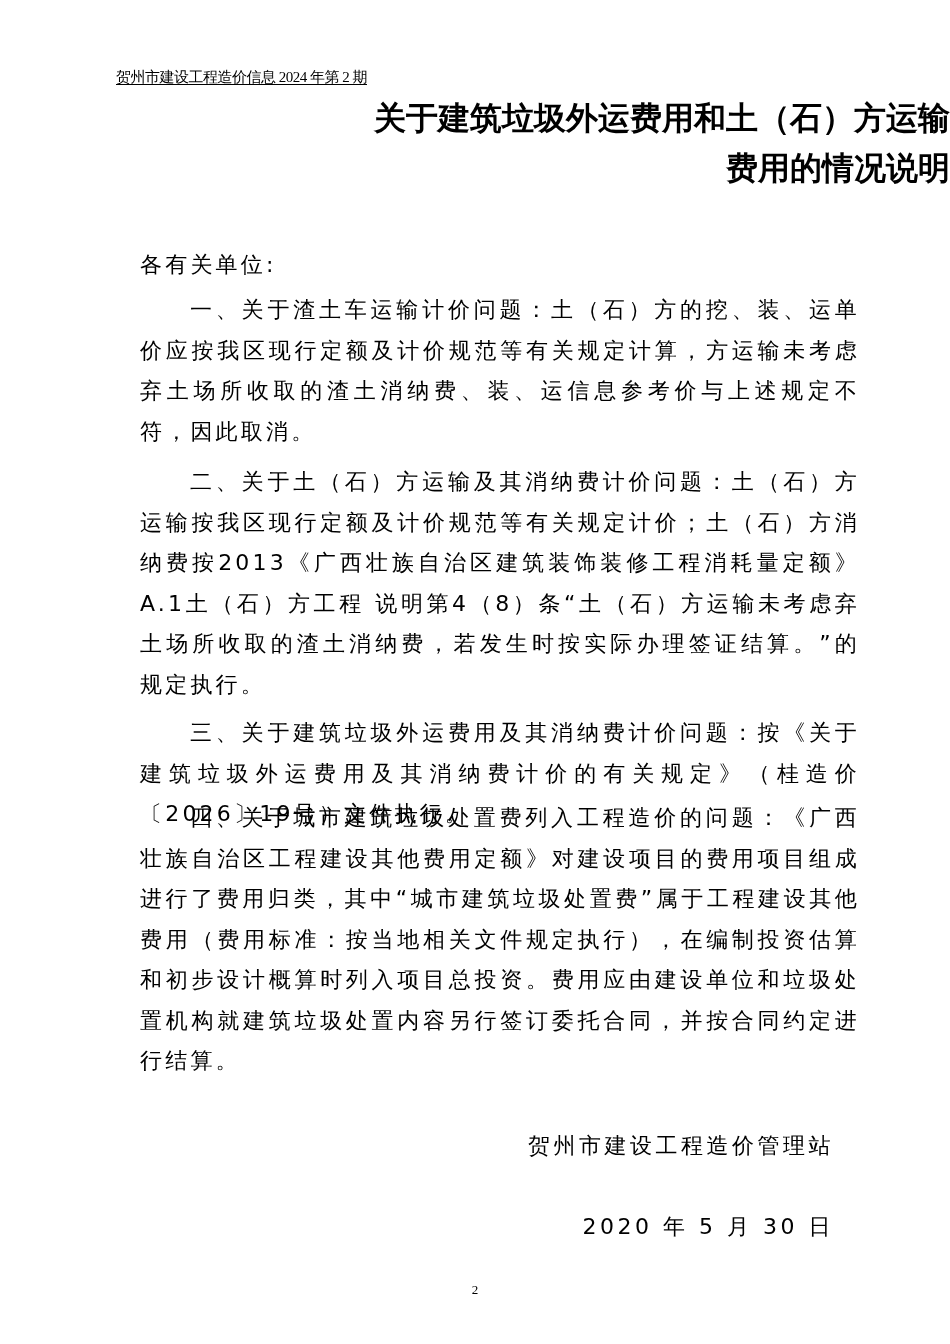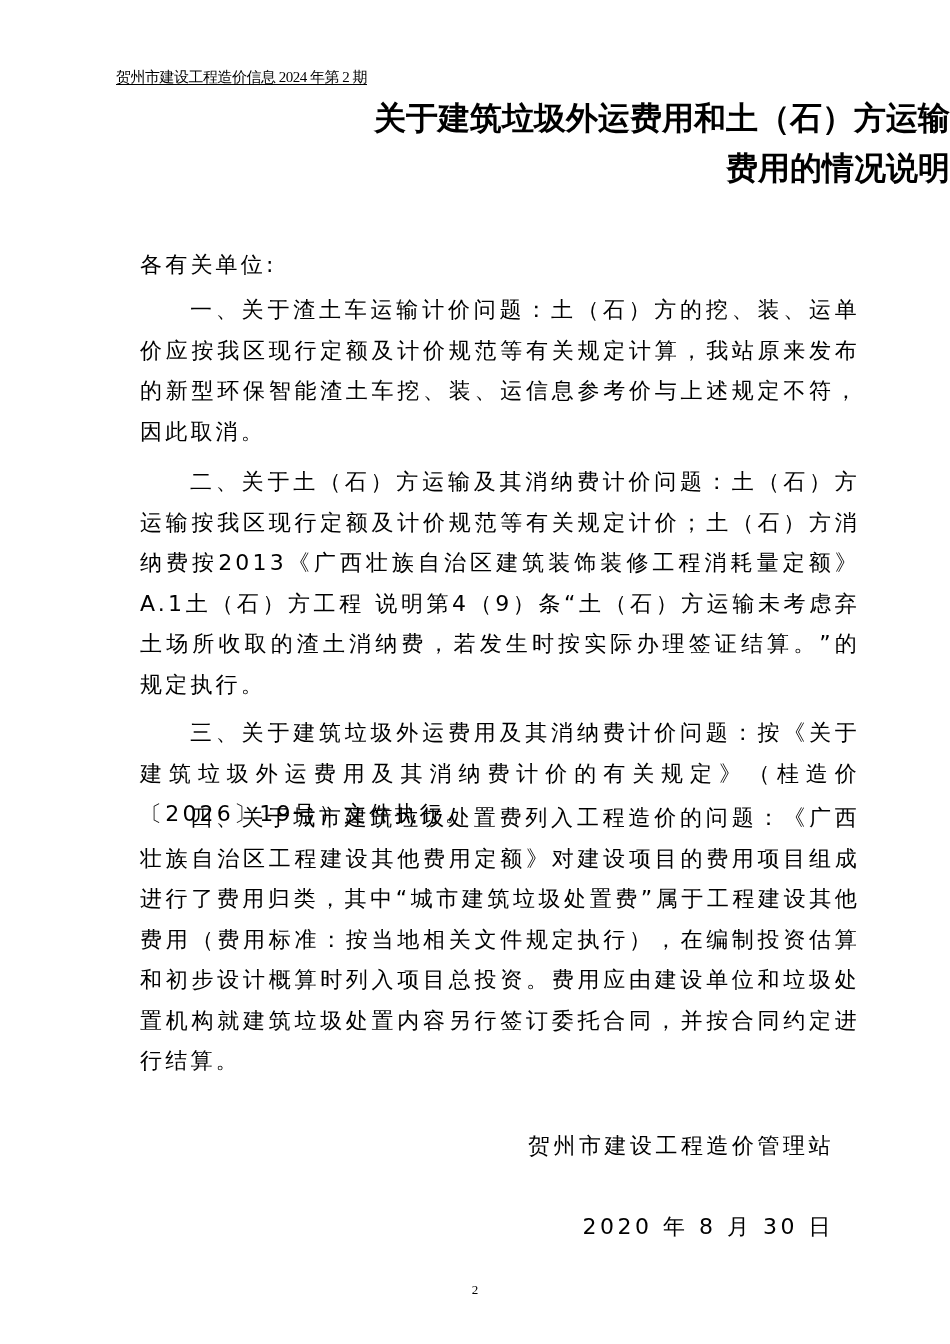--- a/index.html
+++ b/index.html
@@ -91,21 +91,21 @@
 </head>
 <body>
 
 <div class="running-header">贺州市建设工程造价信息 2024 年第 2 期</div>
 
 <div class="title line1">关于建筑垃圾外运费用和土（石）方运输</div>
 <div class="title line2">费用的情况说明</div>
 
 <div class="body-block salutation">各有关单位:</div>
 
-<div class="body-block para p1">一、关于渣土车运输计价问题：土（石）方的挖、装、运单价应按我区现行定额及计价规范等有关规定计算，我站原来发布的新型环保智能渣土车挖、装、运信息参考价与上述规定不符，因此取消。</div>
-<div class="body-block para p2">二、关于土（石）方运输及其消纳费计价问题：土（石）方运输按我区现行定额及计价规范等有关规定计价；土（石）方消纳费按2013《广西壮族自治区建筑装饰装修工程消耗量定额》A.1土（石）方工程 说明第4（9）条“土（石）方运输未考虑弃土场所收取的渣土消纳费，若发生时按实际办理签证结算。”的规定执行。</div>
+<div class="body-block para p1">一、关于渣土车运输计价问题：土（石）方的挖、装、运单价应按我区现行定额及计价规范等有关规定计算，方运输未考虑弃土场所收取的渣土消纳费、装、运信息参考价与上述规定不符，因此取消。</div>
+<div class="body-block para p2">二、关于土（石）方运输及其消纳费计价问题：土（石）方运输按我区现行定额及计价规范等有关规定计价；土（石）方消纳费按2013《广西壮族自治区建筑装饰装修工程消耗量定额》A.1土（石）方工程 说明第4（8）条“土（石）方运输未考虑弃土场所收取的渣土消纳费，若发生时按实际办理签证结算。”的规定执行。</div>
 <div class="body-block para p3">三、关于建筑垃圾外运费用及其消纳费计价问题：按《关于建筑垃圾外运费用及其消纳费计价的有关规定》（桂造价〔2026〕19号）文件执行。</div>
 <div class="body-block para p4">四、关于城市建筑垃圾处置费列入工程造价的问题：《广西壮族自治区工程建设其他费用定额》对建设项目的费用项目组成进行了费用归类，其中“城市建筑垃圾处置费”属于工程建设其他费用（费用标准：按当地相关文件规定执行），在编制投资估算和初步设计概算时列入项目总投资。费用应由建设单位和垃圾处置机构就建筑垃圾处置内容另行签订委托合同，并按合同约定进行结算。</div>
 
 <div class="signature">贺州市建设工程造价管理站</div>
-<div class="date">2020 年 8 月 30 日</div>
+<div class="date">2020 年 5 月 30 日</div>
 
 <div class="page-number">2</div>
 
 </body></html>

